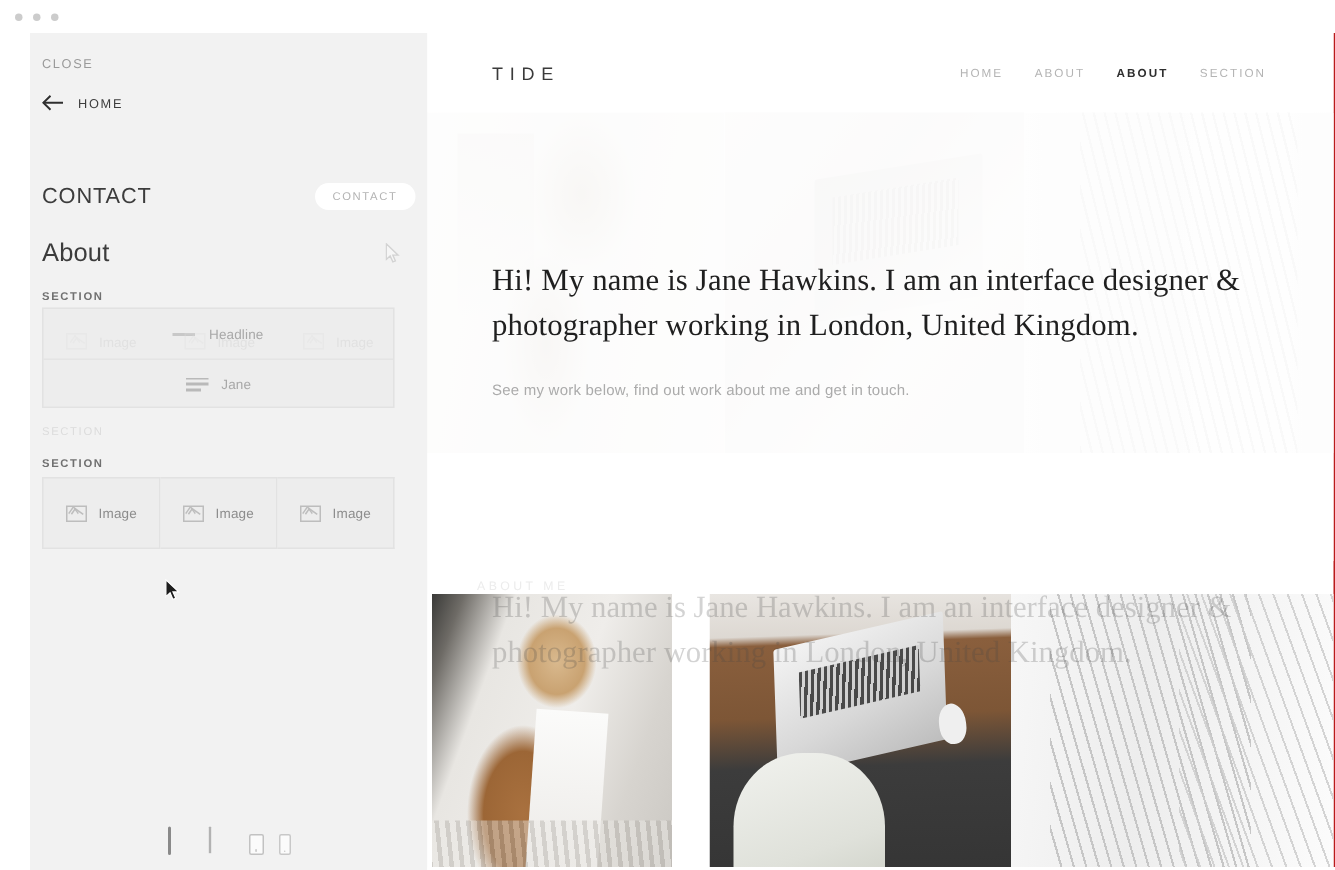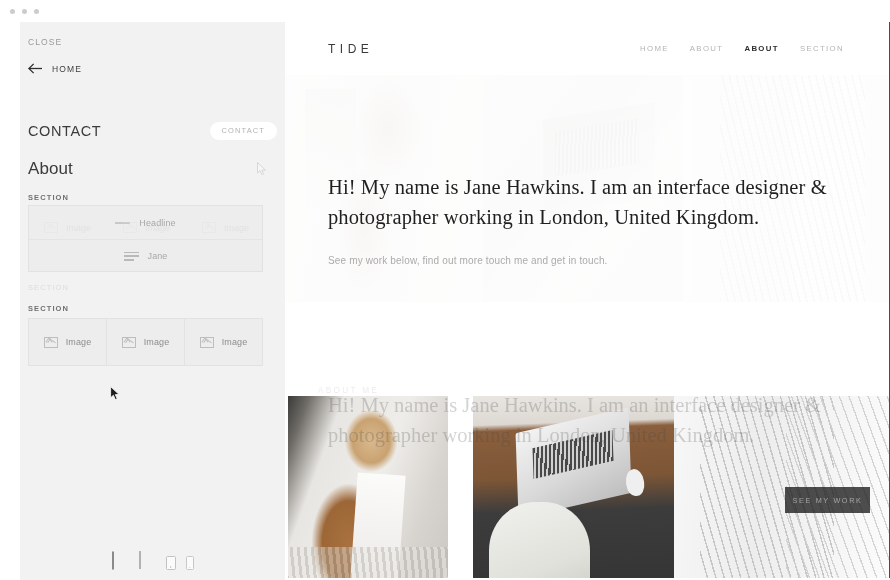--- a/index.html
+++ b/index.html
@@ -764,21 +764,21 @@
           <div class="ph ph-desk"></div>
         </div>
       <div class="hero-img c">
           <div class="ph ph-chairs"></div>
         </div>
     </div>
     <div class="hero-veil"></div>
 
     <div class="hero-copy">
       <div class="hero-h1">Hi! My name is Jane Hawkins. I am an interface designer &amp; photographer working in London, United Kingdom.</div>
-      <div class="hero-sub">See my work below, find out more touch me and get in touch.</div>
+      <div class="hero-sub">See my work below, find out work about me and get in touch.</div>
     </div>
 
     <div class="pv-gap"></div>
 
     <div class="ghost-aboutme">ABOUT ME</div>
 
     <div class="gallery">
       <div class="gal-cell g0"></div>
       <div class="gal-cell g1">
           <div class="gph-girl"></div>
@@ -794,19 +794,16 @@
             <span class="chair"></span>
         </div>
       </div>
       <div class="gal-cell g4">
           <div class="gph-chairs2"></div>
         </div>
     </div>
 
     <div class="ghost-hero">Hi! My name is Jane Hawkins. I am an interface designer &amp; photographer working in London, United Kingdom.</div>
 
-    <div class="ghost-btn">
-      <span>SEE MY WORK</span>
-    </div>
   </div>
 
   <div class="pv-bottom-edge"></div>
 </div>
 
 </body></html>

